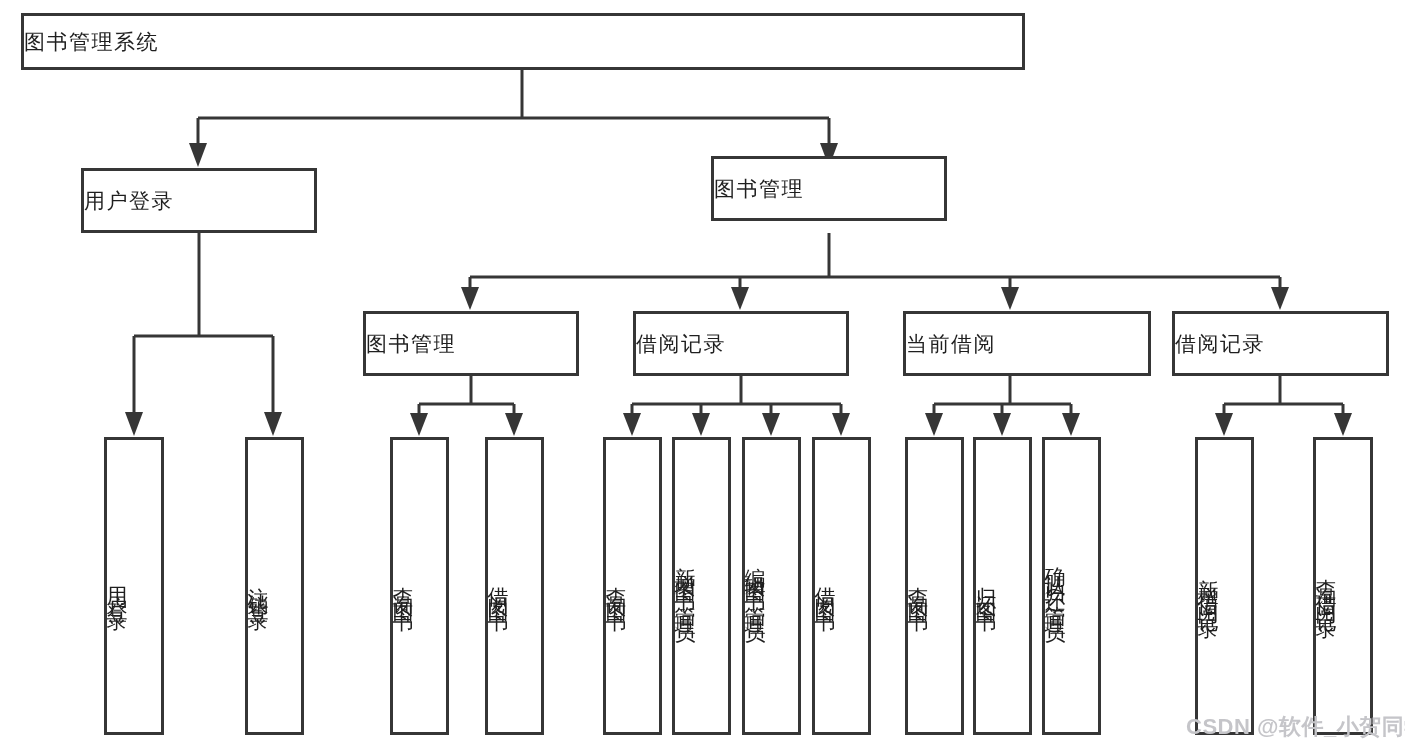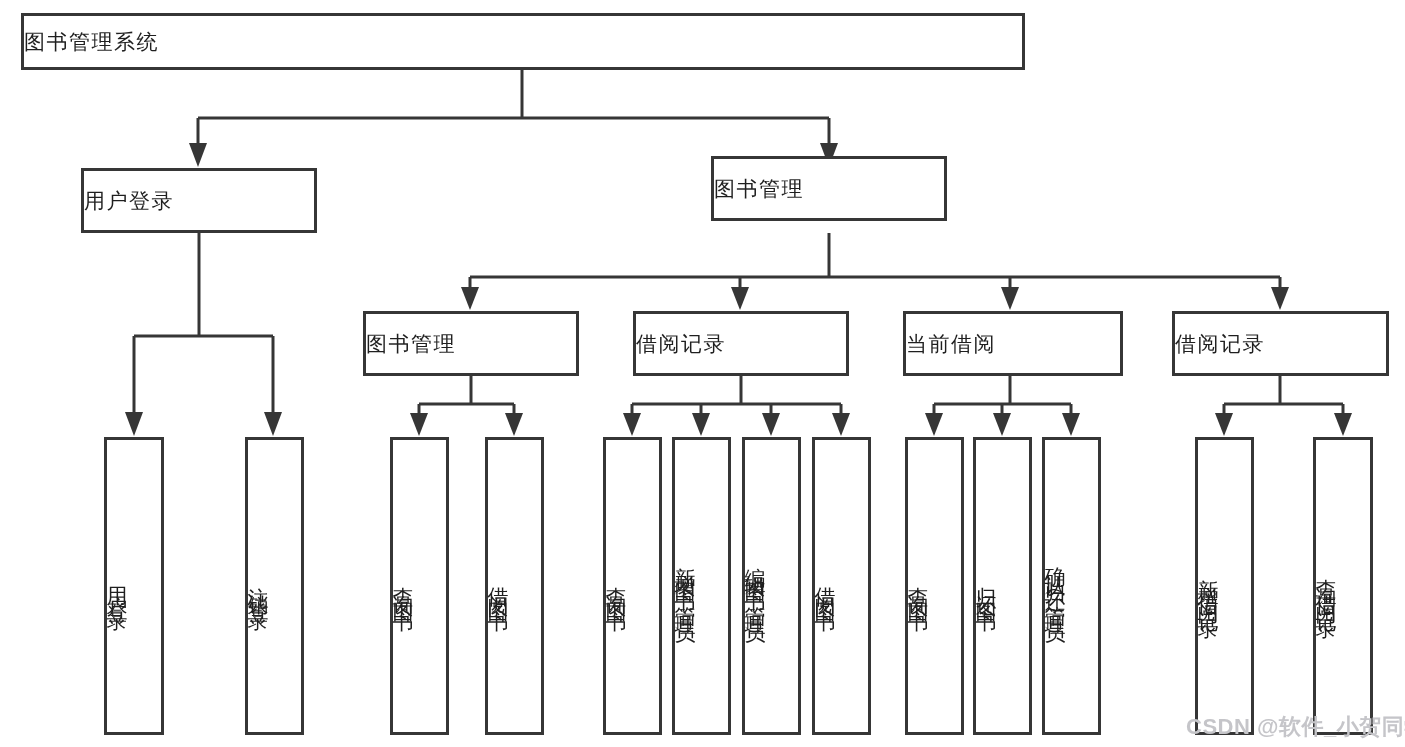--- a/index.html
+++ b/index.html
@@ -147,21 +147,21 @@
   <div class="box" style="left:711px;top:156px;width:236px;height:65px">
     <span class="htext">图书管理</span>
   </div>
 
   <div class="box" style="left:363px;top:311px;width:216px;height:65px">
     <span class="htext">图书管理</span>
   </div>
   <div class="box" style="left:633px;top:311px;width:216px;height:65px">
     <span class="htext">借阅记录</span>
   </div>
-  <div class="box" style="left:903px;top:311px;width:220px;height:65px">
+  <div class="box" style="left:903px;top:311px;width:248px;height:65px">
     <span class="htext">当前借阅</span>
   </div>
   <div class="box" style="left:1172px;top:311px;width:217px;height:65px">
     <span class="htext">借阅记录</span>
   </div>
 
   <div class="box" style="left:104px;top:437px;width:60px;height:298px">
     <span class="vtext">用户登录</span>
   </div>
   <div class="box" style="left:245px;top:437px;width:59px;height:298px">

